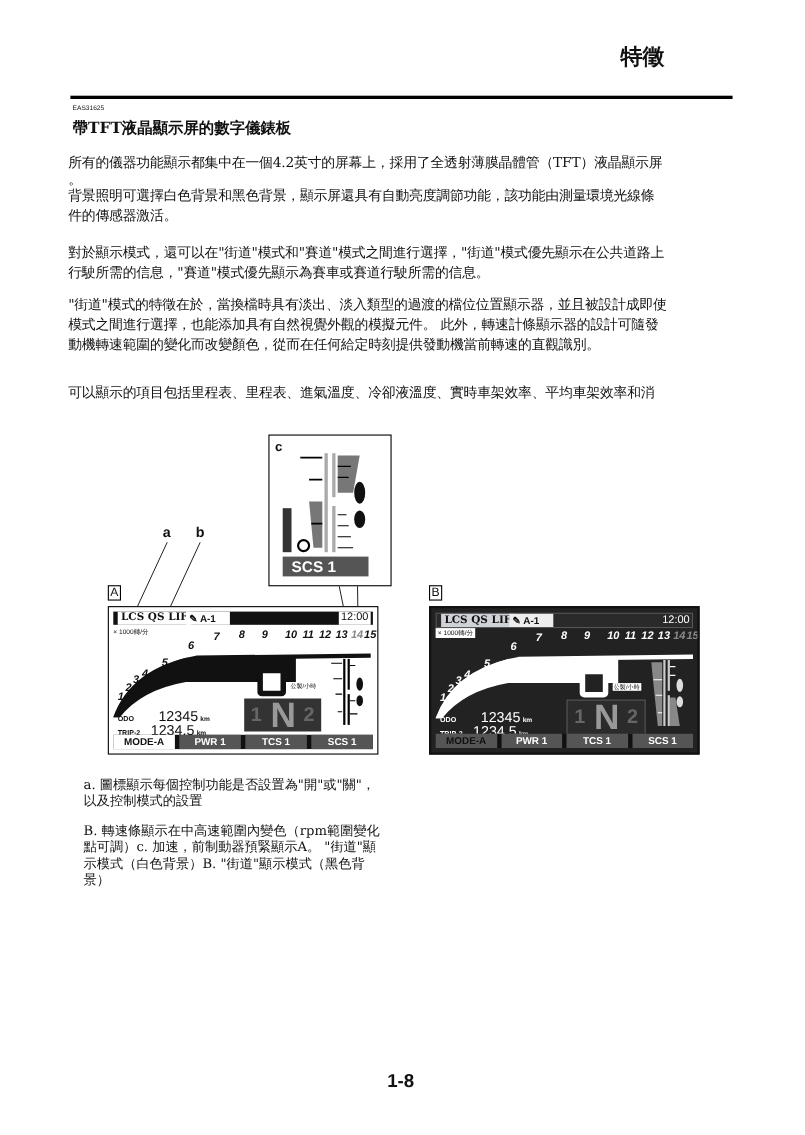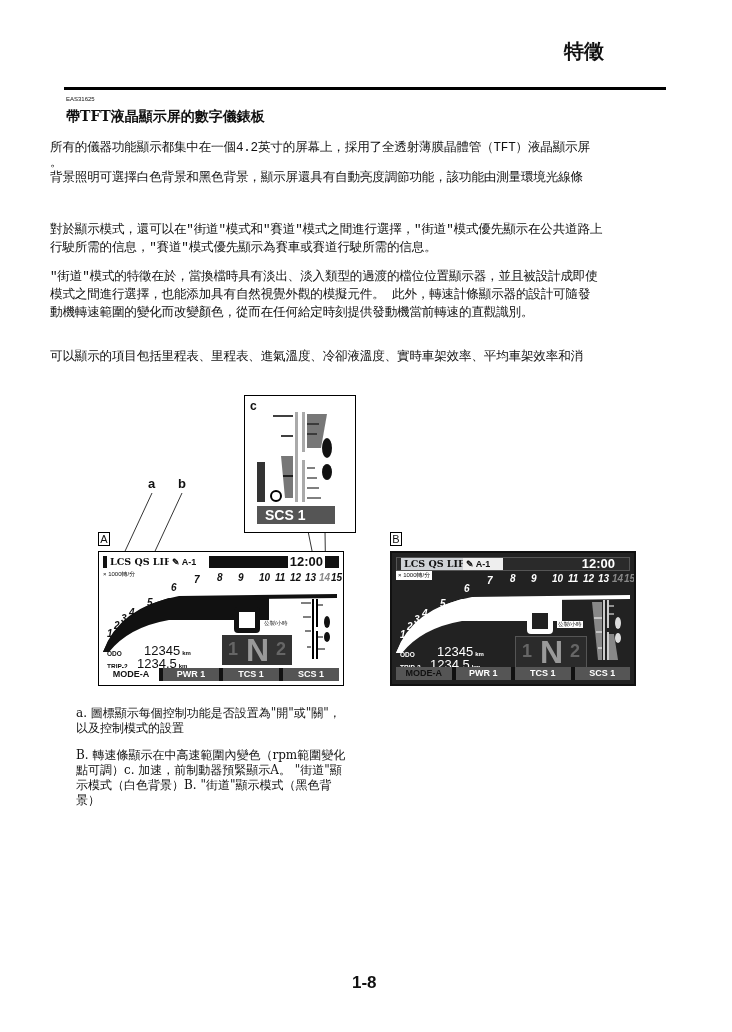--- a/index.html
+++ b/index.html
@@ -3,35 +3,35 @@
 <meta charset="utf-8">
 <style>
   html, body { margin:0; padding:0; background:#fff; }
   body { width:732px; height:1032px; position:relative; overflow:hidden;
          font-family:"DejaVu Serif", serif; color:#111; }
   .abs { position:absolute; }
   .chapter { right:128px; top:38px; font-size:20px; font-weight:bold; font-family:"DejaVu Serif", serif; }
   .rule { left:64px; top:87px; width:602px; height:3px; background:#000; }
   .code { left:66px; top:96px; font-size:6px; font-family:"Liberation Sans", sans-serif; }
   .title { left:66px; top:108px; font-size:14px; font-weight:bold; }
-  .para { left:50px; width:600px; font-size:12.6px; line-height:18px; letter-spacing:-0.2px;font-family:Liberation Mono, monospace; }
+  .para { left:62px; width:600px; font-size:12.6px; line-height:18px; letter-spacing:-0.2px; }
   .para p { margin:0; }
   .fig-label { font-family:"Liberation Sans", sans-serif; font-size:11px; border:1px solid #000; width:10px; height:12px; line-height:12px; text-align:center; }
   .callout { font-family:"Liberation Sans", sans-serif; font-weight:bold; font-size:13px; }
   
   .dash { width:246px; height:135px; border:1px solid #000; box-sizing:border-box; font-family:"Liberation Sans", sans-serif; overflow:hidden; }
   .dash.light { background:#fff; }
   .dash.dark { background:#222; border:2px solid #111; }
   .topbar { position:absolute; left:4px; top:4px; right:4px; height:12px; background:#111; }
   .dash.dark .topbar { background:#2a2a2a; border:1px solid #555; }
   .icons-box { position:absolute; left:4px; top:0; height:12px; padding:0 3px; background:#fff; color:#111; font-family:"DejaVu Serif",serif; font-size:9.5px; font-weight:bold; line-height:12px; }
   .dash.dark .icons-box { background:#cfd2d6; }
   .mode-box { position:absolute; left:66px; top:0; width:40px; height:12px; background:#fff; color:#111; font-size:9px; font-weight:bold; line-height:12px; padding-left:3px; box-sizing:border-box; }
   .dash.dark .mode-box { background:#eee; }
-  .clock { position:absolute; right:14px; top:0; color:#fff; font-size:13px; font-weight:bold; line-height:12px; }
+  .clock { position:absolute; right:2px; top:0; color:#fff; font-size:10px; font-weight:normal; line-height:12px; }
   .dash.light .clock { background:#fff; color:#111; padding:0 2px; }
   .unit { position:absolute; left:4px; top:18px; font-size:6px; }
   .dash.dark .unit { background:#fff; color:#111; padding:0 2px; }
   .rpm-nums { position:absolute; left:0; top:18px; width:100%; height:20px; }
   .rpm-nums span { position:absolute; font-size:10px; font-style:italic; font-weight:bold; }
   .dash.dark .rpm-nums span { color:#fff; }
   .rpm-nums span.dim { color:#888 !important; }
   .odo { position:absolute; left:8px; font-size:6.5px; font-weight:bold; }
   .odo-val { position:absolute; left:45px; font-size:13px; }
   .km { font-size:6px; font-weight:bold; margin-left:2px; }
@@ -61,20 +61,21 @@
 
 <div class="abs chapter">特徵</div>
 <div class="abs rule"></div>
 <div class="abs code">EAS31625</div>
 <div class="abs title">帶TFT液晶顯示屏的數字儀錶板</div>
 
 <div class="abs para" style="top:139px;">
   <p>所有的儀器功能顯示都集中在一個4.2英寸的屏幕上，採用了全透射薄膜晶體管（TFT）液晶顯示屏</p>
   <p style="line-height:12px;">。</p>
   <p>背景照明可選擇白色背景和黑色背景，顯示屏還具有自動亮度調節功能，該功能由測量環境光線條</p>
+  <p>件的傳感器激活。</p>
 </div>
 <div class="abs para" style="top:221px;">
   <p>對於顯示模式，還可以在"街道"模式和"賽道"模式之間進行選擇，"街道"模式優先顯示在公共道路上</p>
   <p>行駛所需的信息，"賽道"模式優先顯示為賽車或賽道行駛所需的信息。</p>
 </div>
 <div class="abs para" style="top:268px;">
   <p>"街道"模式的特徵在於，當換檔時具有淡出、淡入類型的過渡的檔位位置顯示器，並且被設計成即使</p>
   <p>模式之間進行選擇，也能添加具有自然視覺外觀的模擬元件。 此外，轉速計條顯示器的設計可隨發</p>
   <p>動機轉速範圍的變化而改變顏色，從而在任何給定時刻提供發動機當前轉速的直觀識別。</p>
 </div>

